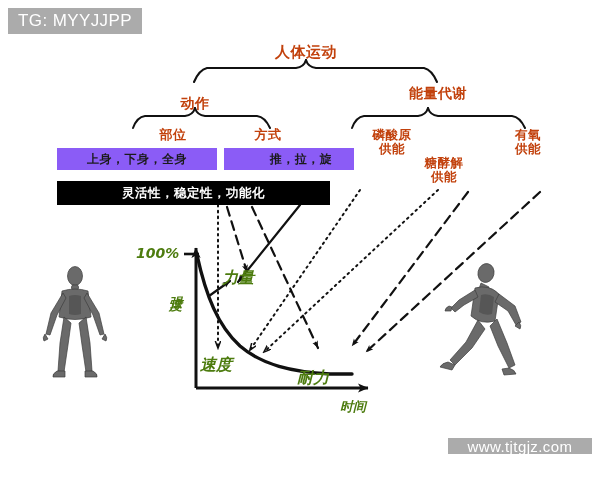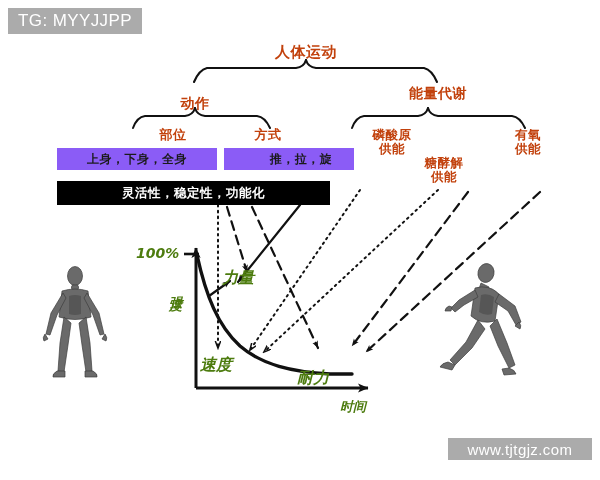--- a/index.html
+++ b/index.html
@@ -86,21 +86,21 @@
     position: absolute;
     background: #ababab;
     color: #ffffff;
     font-family: "Liberation Sans", sans-serif;
     display: flex;
     align-items: center;
     justify-content: center;
     letter-spacing: 0.4px;
   }
   #tg-tag      { left: 8px;  top: 8px;   width: 134px; height: 26px; font-size: 17px; }
-  #site-tag    { left: 448px; top: 438px; width: 144px; height: 22px; font-size: 15px; }
+  #site-tag    { left: 448px; top: 438px; width: 144px; height: 16px; font-size: 15px; }
 </style>
 </head>
 <body>
 
 <div id="page">
 
   <svg id="diagram-svg" viewBox="0 0 600 480">
     <defs>
       <marker id="ah-solid" markerWidth="9" markerHeight="9" refX="7.2" refY="3.4" orient="auto" markerUnits="userSpaceOnUse">
         <path d="M0,0.4 L7.6,3.4 L0,6.4 L1.9,3.4 Z" fill="#111111"></path>

